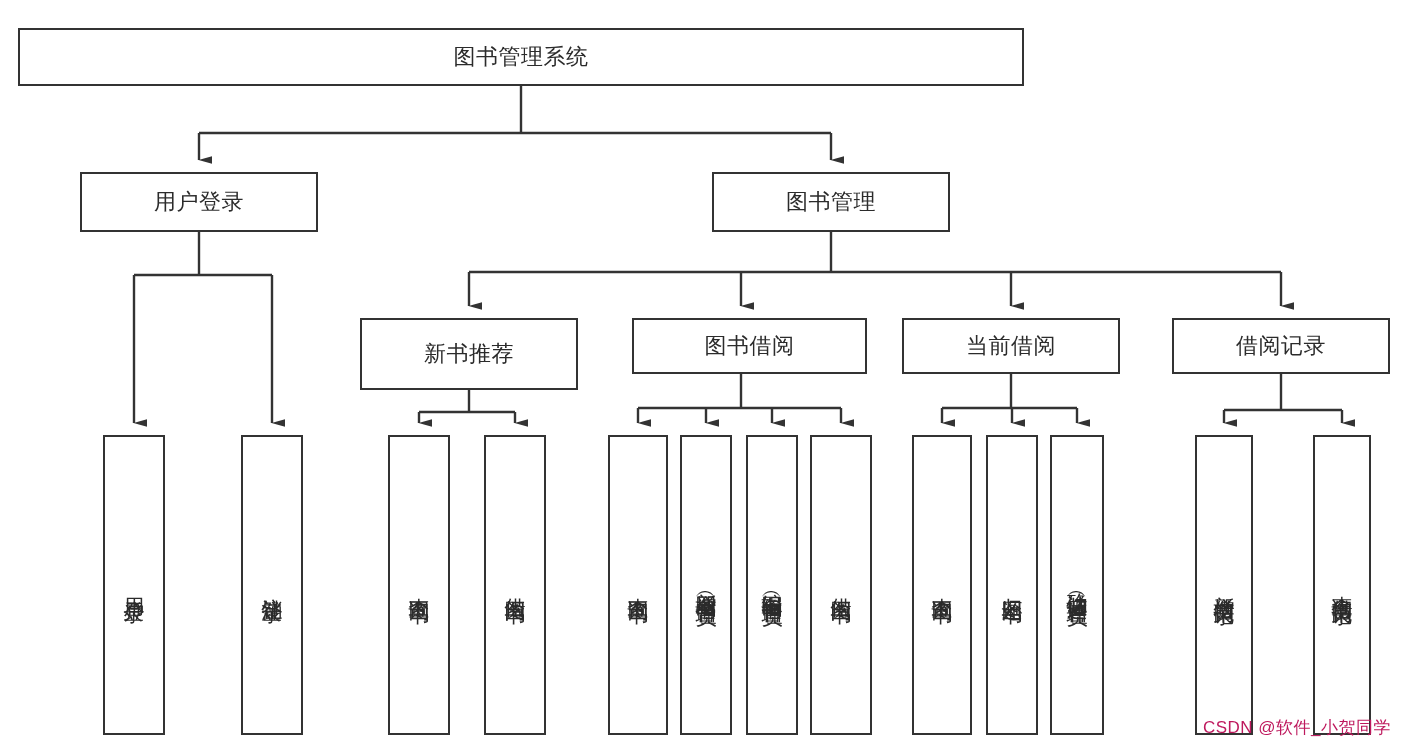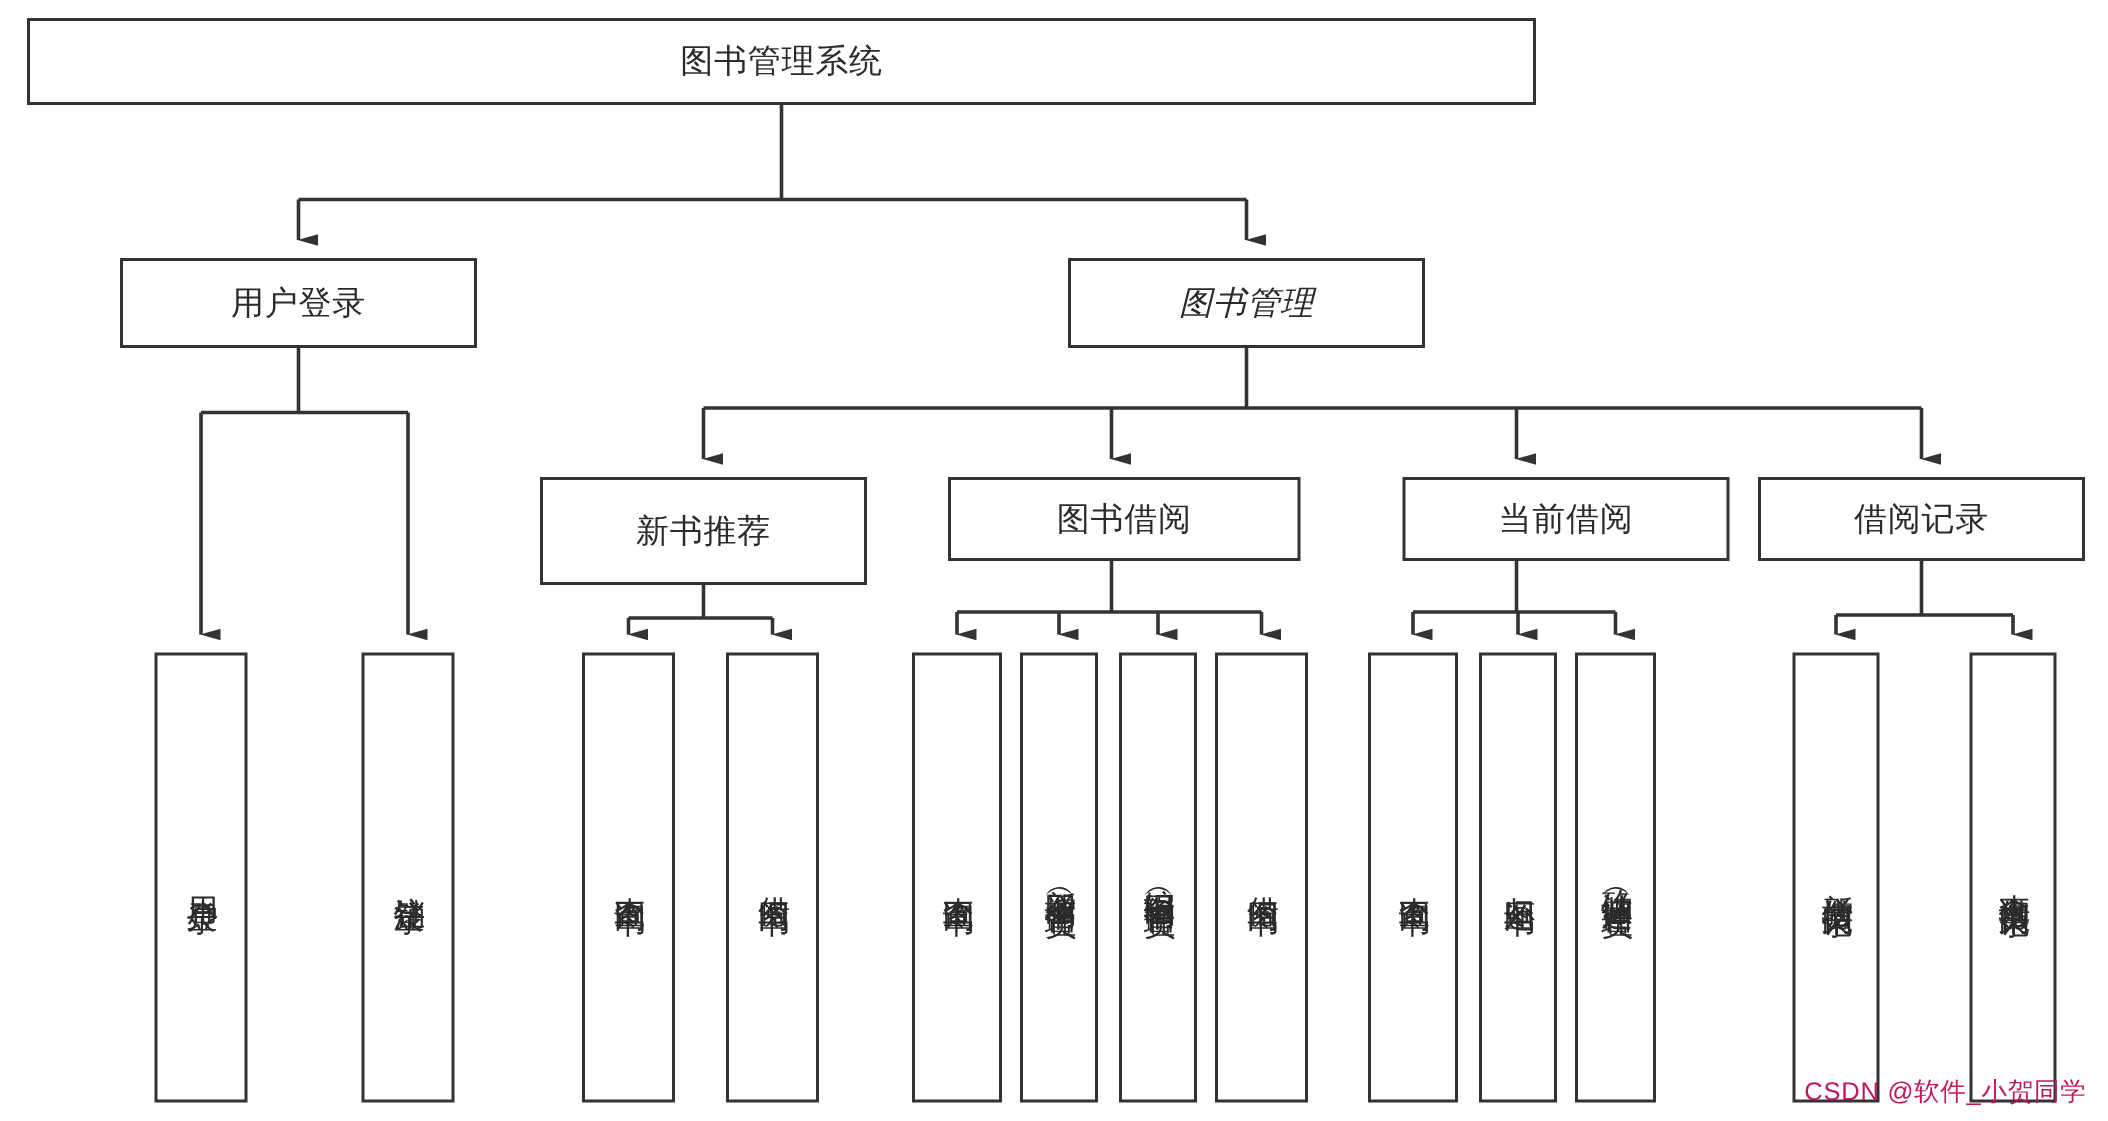--- a/index.html
+++ b/index.html
@@ -119,38 +119,38 @@
       <path d="M 1012 408 L 1012 423" marker-end="url(#arrow)"></path>
       <path d="M 1077 408 L 1077 423" marker-end="url(#arrow)"></path>
 
       <path d="M 1281 374 L 1281 410"></path>
       <path d="M 1224 410 L 1342 410"></path>
       <path d="M 1224 410 L 1224 423" marker-end="url(#arrow)"></path>
       <path d="M 1342 410 L 1342 423" marker-end="url(#arrow)"></path>
     </g>
   </svg>
 
-  <div class="node root horiz" style="left:18px;top:12px;width:1006px;height:58px;">
+  <div class="node root horiz" style="left:18px;top:28px;width:1006px;height:58px;">
     <span>图书管理系统</span>
   </div>
 
   <div class="node horiz" style="left:80px;top:172px;width:238px;height:60px;">
     <span>用户登录</span>
   </div>
-  <div class="node horiz" style="left:712px;top:172px;width:238px;height:60px;font-style:italic;">
+  <div class="node horiz" style="left:712px;top:172px;width:238px;height:60px;">
     <span>图书管理</span>
   </div>
 
   <div class="node horiz" style="left:360px;top:318px;width:218px;height:72px;">
     <span>新书推荐</span>
   </div>
   <div class="node horiz" style="left:632px;top:318px;width:235px;height:56px;">
     <span>图书借阅</span>
   </div>
-  <div class="node horiz" style="left:935px;top:318px;width:218px;height:56px;">
+  <div class="node horiz" style="left:902px;top:318px;width:218px;height:56px;">
     <span>当前借阅</span>
   </div>
   <div class="node horiz" style="left:1172px;top:318px;width:218px;height:56px;">
     <span>借阅记录</span>
   </div>
 
   <div class="node leaf" style="left:103px;top:435px;width:62px;height:300px;">
     <span class="vtext">用户登录</span>
   </div>
   <div class="node leaf" style="left:241px;top:435px;width:62px;height:300px;">

